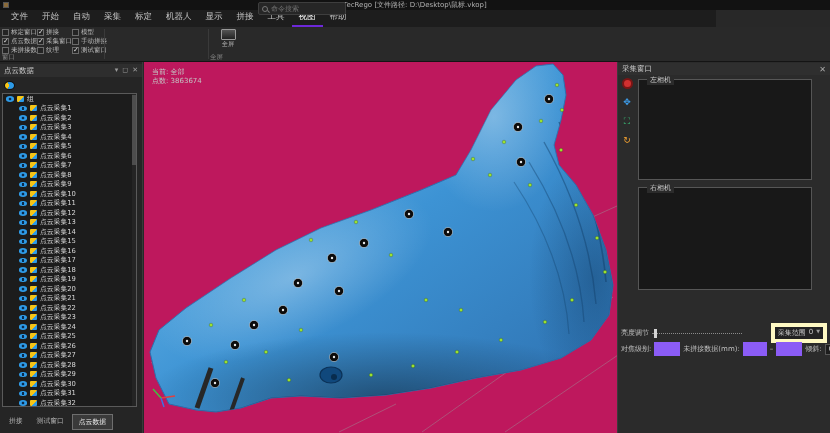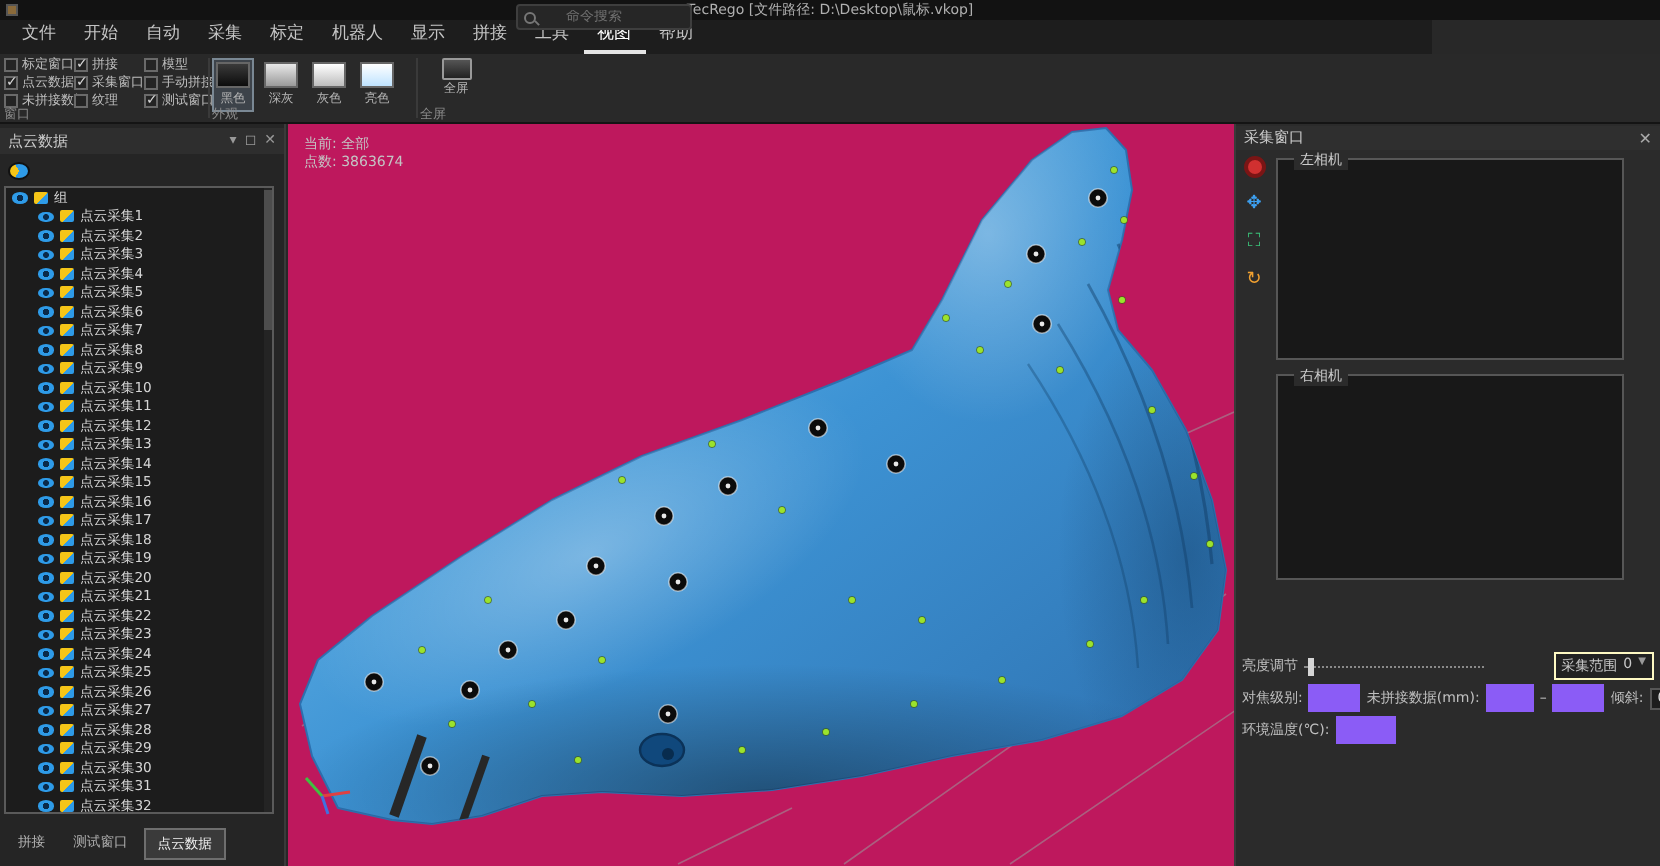--- a/index.html
+++ b/index.html
@@ -10,23 +10,23 @@
   
   .titlebar { position:absolute; left:0; top:0; width:830px; height:10px; background:#121212;
     display:flex; align-items:center; justify-content:center; }
   .titlebar .appicon { position:absolute; left:3px; top:2px; width:6px; height:6px; background:#8a6a3a; border:1px solid #555; }
   .titlebar .title { font-size:7px; color:#b0b0b0; line-height:10px; white-space:nowrap; }
 
   
   .menubar { position:absolute; left:0; top:10px; width:716px; height:17px; background:#1d1d1d;
     display:flex; align-items:flex-end; padding-left:4px; }
   .mitem { font-size:8.5px; color:#c4c4c4; padding:3px 7px 2px; border-bottom:2px solid transparent; cursor:default; }
-  .mitem.active { color:#ffffff; border-bottom:2px solid #e5e5e5; }
+  .mitem.active { color:#ffffff; border-bottom:2px solid #6d28d9; }
   .searchbox { position:absolute; left:258px; top:2px; width:88px; height:13px; background:#262626;
-    border:1px solid #3e3e3e; border-radius:2px; display:flex; align-items:center; padding:0 3px; gap:15px; }
+    border:1px solid #3e3e3e; border-radius:2px; display:flex; align-items:center; padding:0 3px; gap:3px; }
   .searchbox .mag { width:6px; height:6px; border:1px solid #777; border-radius:50%; position:relative; flex:none; }
   .searchbox .mag::after { content:""; position:absolute; left:4px; top:4px; width:3px; height:1px; background:#777; transform:rotate(45deg); }
   .searchbox input { flex:1; background:transparent; border:none; outline:none; font-size:7px; color:#999; width:60px; }
   .searchbox input::placeholder { color:#6f6f6f; }
 
   
   .ribbon { position:absolute; left:0; top:27px; width:830px; height:35px; background:#292929; border-bottom:1px solid #141414; }
   .rib-sep { position:absolute; top:2px; bottom:2px; width:1px; background:#3a3a3a; }
   .grouplabel { position:absolute; bottom:0; left:0; right:0; text-align:left; font-size:6.5px; color:#8a8a8a; }
   .win-group { position:absolute; left:2px; top:1px; width:100px; height:34px; }
@@ -85,21 +85,21 @@
   .ric.rot { color:#f0a030; }
   .camgroup { position:absolute; left:20px; width:174px; border:1px solid #565656; background:#181818; }
   .camgroup .glabel { position:absolute; top:-5px; left:8px; background:#2b2b2b; padding:0 3px; font-size:7px; color:#cccccc; }
   .cam1 { top:17px; height:101px; }
   .cam2 { top:125px; height:103px; }
   .rctrls { position:absolute; left:3px; right:3px; top:233px;margin-top:30px; }
   .crow { display:flex; align-items:center; font-size:7px; color:#c0c0c0; height:16px; gap:3px; white-space:nowrap; }
   .slider { position:relative; width:90px; height:9px; flex:none; }
   .slider .track { position:absolute; left:0; right:0; top:4px; border-top:1px dotted #8a8a8a; }
   .slider .thumb { position:absolute; left:2px; top:0; width:3px; height:9px; background:#d5d5d5; }
-  .rangebtn { margin-left:auto; display:flex; gap:3px; border:1px solid #fef9c3; background:#222;
+  .rangebtn { margin-left:auto; display:flex; gap:3px; border:4px solid #fef9c3; background:#222;
     padding:1px 3px; font-size:7px; color:#c8c8c8; }
   .rangebtn .arr, .ddbox .arr { font-size:5px; color:#999; }
   .rctrls input { background:#1d1d1d; border:7px solid #8b5cf6; color:#dddddd; font-size:7px; height:11px; padding:0 2px; text-align:right;
     font-family:"DejaVu Sans",sans-serif; }
   .in-focus { width:26px; } .in-min { width:24px; } .in-max { width:26px; } .in-temp { width:30px; }
   .ddbox { display:flex; align-items:center; gap:3px; border:1px solid #565656; background:#1d1d1d; padding:0 3px; height:11px; color:#ddd; }
 </style>
 </head>
 <body>
 
@@ -164,41 +164,20 @@
           <span>手动拼接</span>
         </div>
         <div class="cbrow">
           <span class="cbbox checked"></span>
           <span>测试窗口</span>
         </div>
       </div>
     <div class="grouplabel">窗口</div>
   </div>
   <div class="rib-sep" style="left:104px"></div>
-  <div class="app-group">
-    <div class="swatch-row" id="swatch-row">
-        <div class="swcell selected">
-          <div class="sw" style="background: linear-gradient(rgb(58, 58, 58), rgb(12, 12, 12));"></div>
-          <div class="swlabel">黑色</div>
-        </div>
-        <div class="swcell">
-          <div class="sw" style="background: linear-gradient(rgb(232, 232, 232), rgb(154, 154, 154));"></div>
-          <div class="swlabel">深灰</div>
-        </div>
-        <div class="swcell">
-          <div class="sw" style="background: linear-gradient(rgb(255, 255, 255), rgb(189, 189, 189));"></div>
-          <div class="swlabel">灰色</div>
-        </div>
-        <div class="swcell">
-          <div class="sw" style="background: linear-gradient(rgb(255, 255, 255), rgb(191, 227, 255));"></div>
-          <div class="swlabel">亮色</div>
-        </div>
-      </div>
-    <div class="grouplabel">外观</div>
-  </div>
   <div class="rib-sep" style="left:208px"></div>
   <div class="fs-group">
     <div class="fs-btn">
       <div class="fs-icon"></div>
       <div class="fs-label">全屏</div>
     </div>
     <div class="grouplabel">全屏</div>
   </div>
 </div>
 
@@ -552,18 +531,14 @@
       <span>未拼接数据(mm):</span>
       <input class="in-min" readonly="" value="0" style="">
       <span>–</span>
       <input class="in-max" readonly="" value="1000" style="">
       <span>倾斜:</span>
       <div class="ddbox">
         <span>0</span>
 
       </div>
     </div>
-    <div class="crow">
-      <span>环境温度(℃):</span>
-      <input class="in-temp" readonly="" value="28" style="">
-    </div>
   </div>
 </div>
 
 </body></html>

